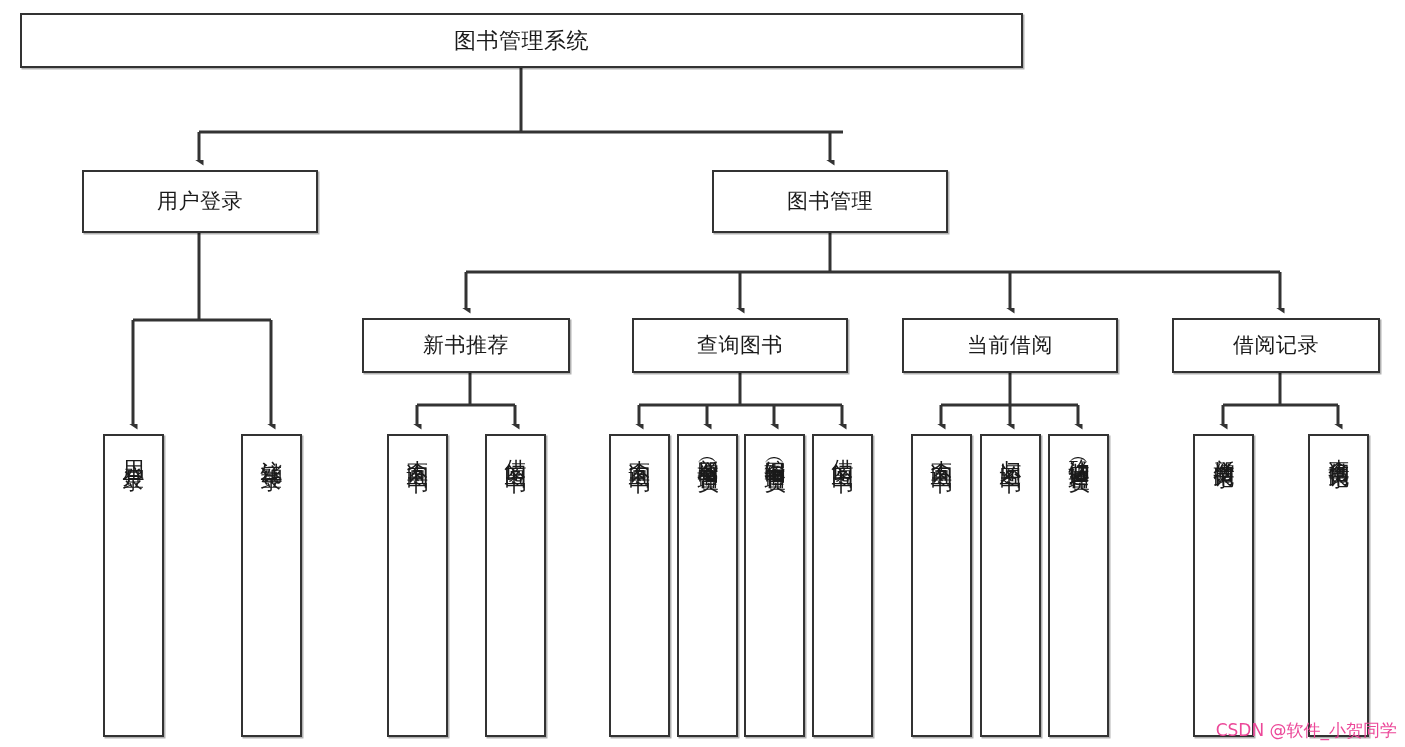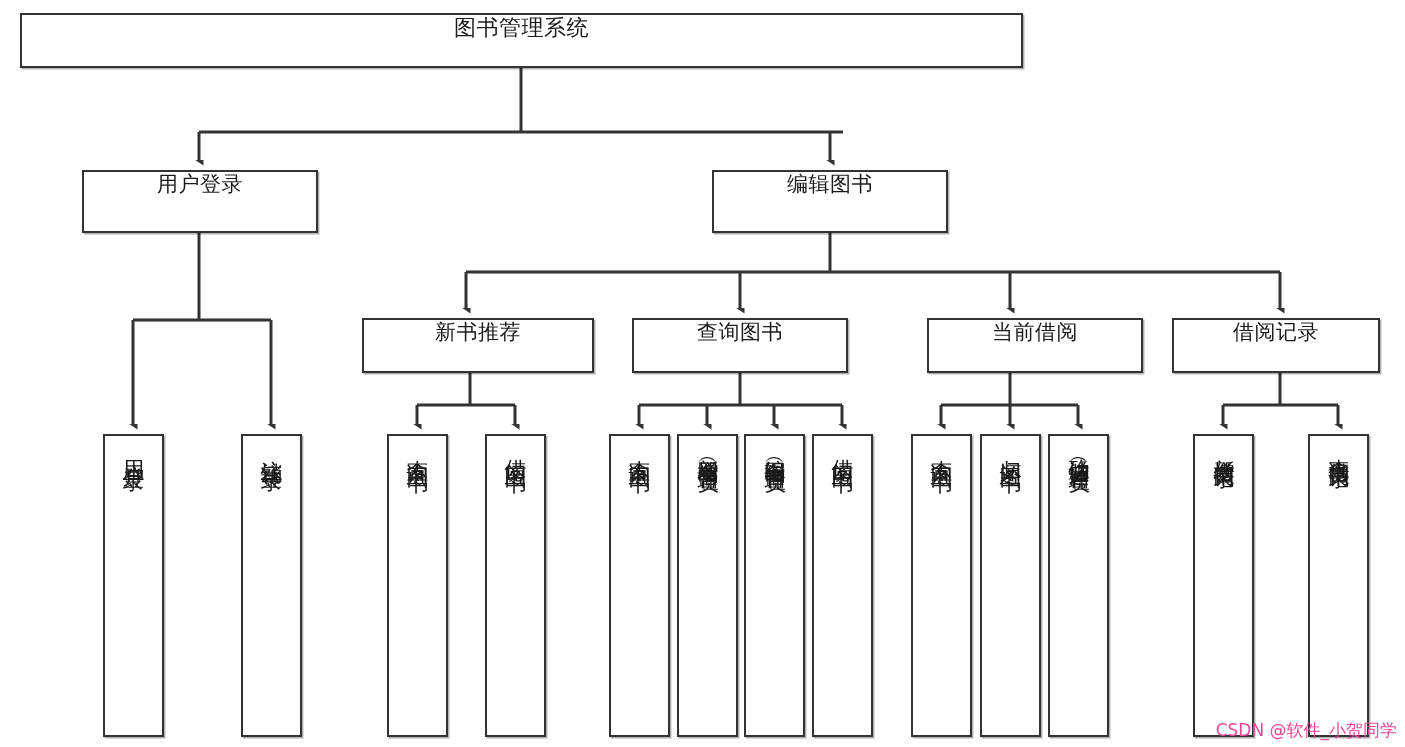--- a/index.html
+++ b/index.html
@@ -25,21 +25,21 @@
     height: 747px;
     pointer-events: none;
   }
   .node {
     position: absolute;
     box-sizing: border-box;
     background: #ffffff;
     border: 2px solid #333333;
     box-shadow: 1.5px 1.5px 0 rgba(0,0,0,0.30);
     display: flex;
-    align-items: flex-start;
+    align-items: center;
     justify-content: center;
     color: #1a1a1a;
   }
   .node .label {
     display: block;
     text-align: center;
     line-height: 1.18;
     white-space: nowrap;
   }
   
@@ -133,30 +133,30 @@
   </svg>
 
   <div class="node horizontal tier-root" style="left:20px; top:13px; width:1003px; height:55px;">
     <span class="label">图书管理系统</span>
   </div>
 
   <div class="node horizontal" style="left:82px; top:170px; width:236px; height:63px;">
     <span class="label">用户登录</span>
   </div>
   <div class="node horizontal" style="left:712px; top:170px; width:236px; height:63px;">
-    <span class="label">编辑图书</span>
-  </div>
-
-  <div class="node horizontal" style="left:362px; top:318px; width:232px; height:55px;">
+    <span class="label">图书管理</span>
+  </div>
+
+  <div class="node horizontal" style="left:362px; top:318px; width:208px; height:55px;">
     <span class="label">新书推荐</span>
   </div>
   <div class="node horizontal" style="left:632px; top:318px; width:216px; height:55px;">
     <span class="label">查询图书</span>
   </div>
-  <div class="node horizontal" style="left:902px; top:318px; width:216px; height:55px;margin-left:25px;">
+  <div class="node horizontal" style="left:902px; top:318px; width:216px; height:55px;">
     <span class="label">当前借阅</span>
   </div>
   <div class="node horizontal" style="left:1172px; top:318px; width:208px; height:55px;">
     <span class="label">借阅记录</span>
   </div>
 
   <div class="node vertical" style="left:103px; top:434px; width:61px; height:303px;">
     <span class="label">用户登录</span>
   </div>
   <div class="node vertical" style="left:241px; top:434px; width:61px; height:303px;">

